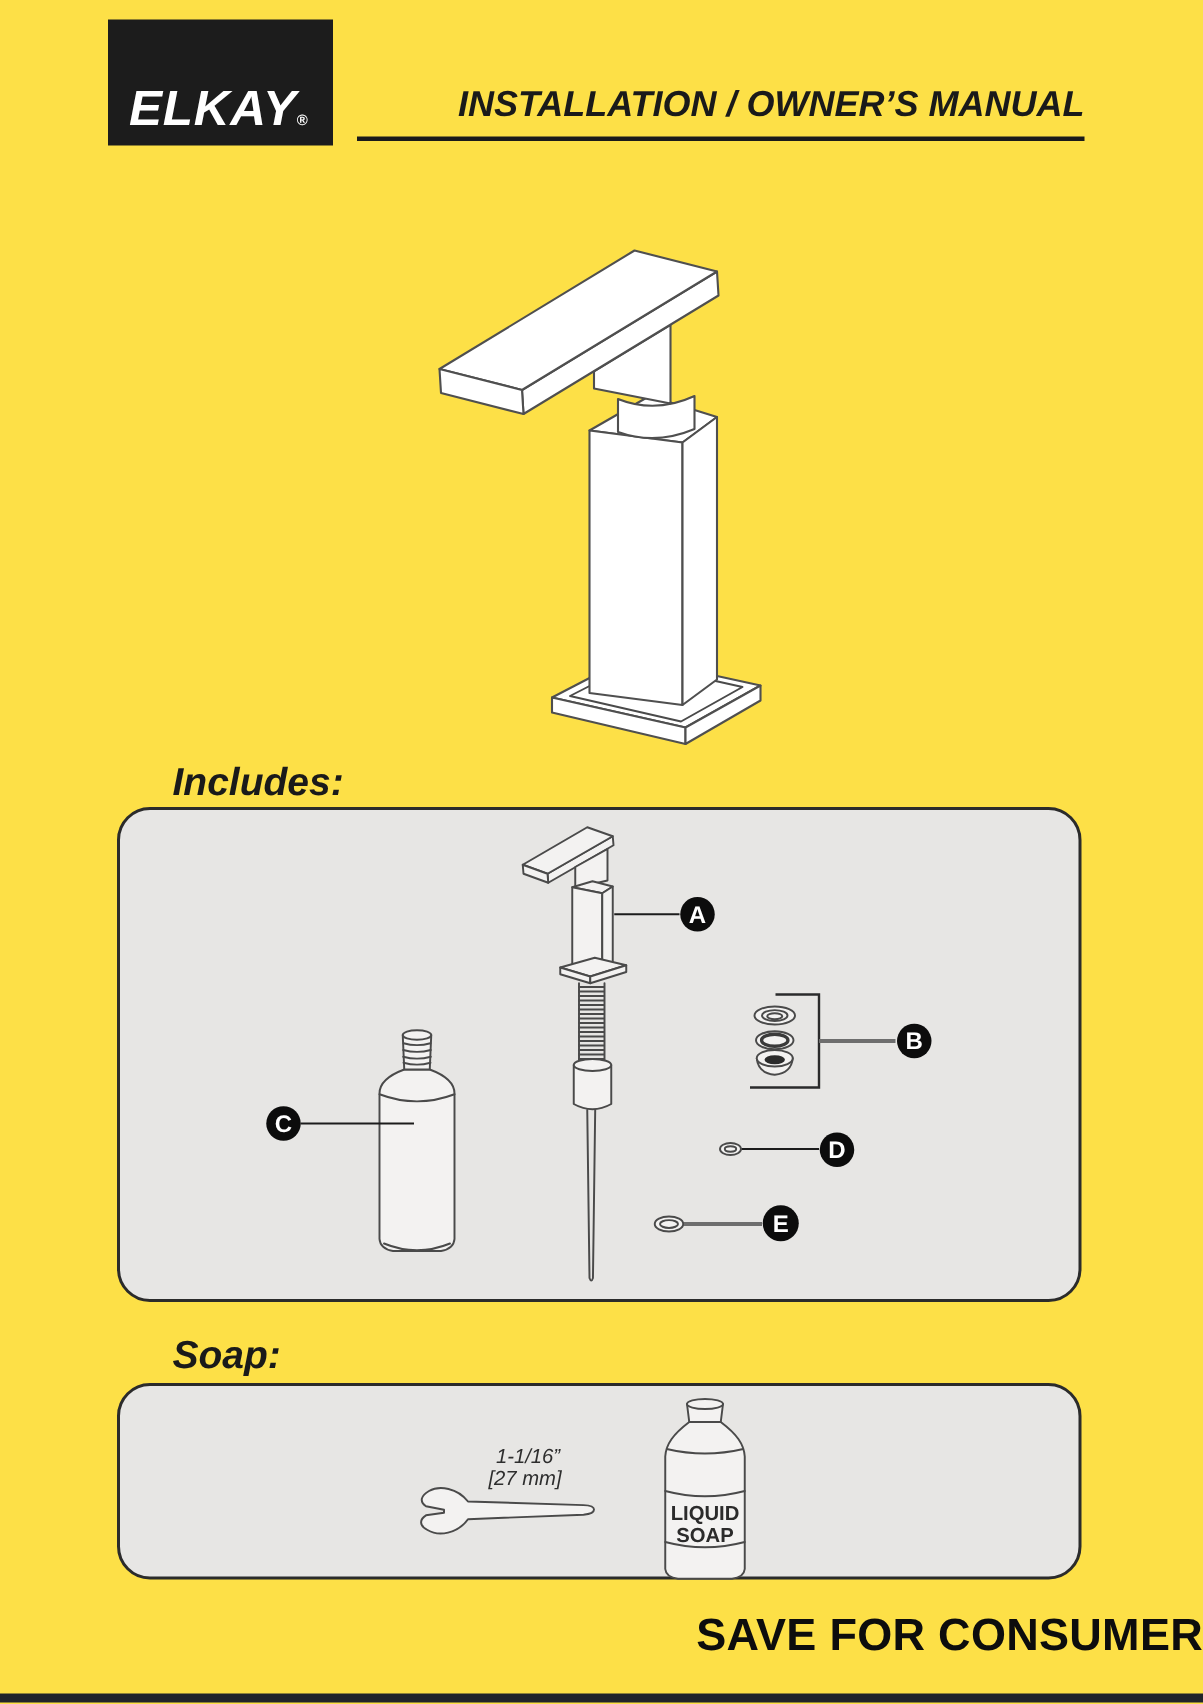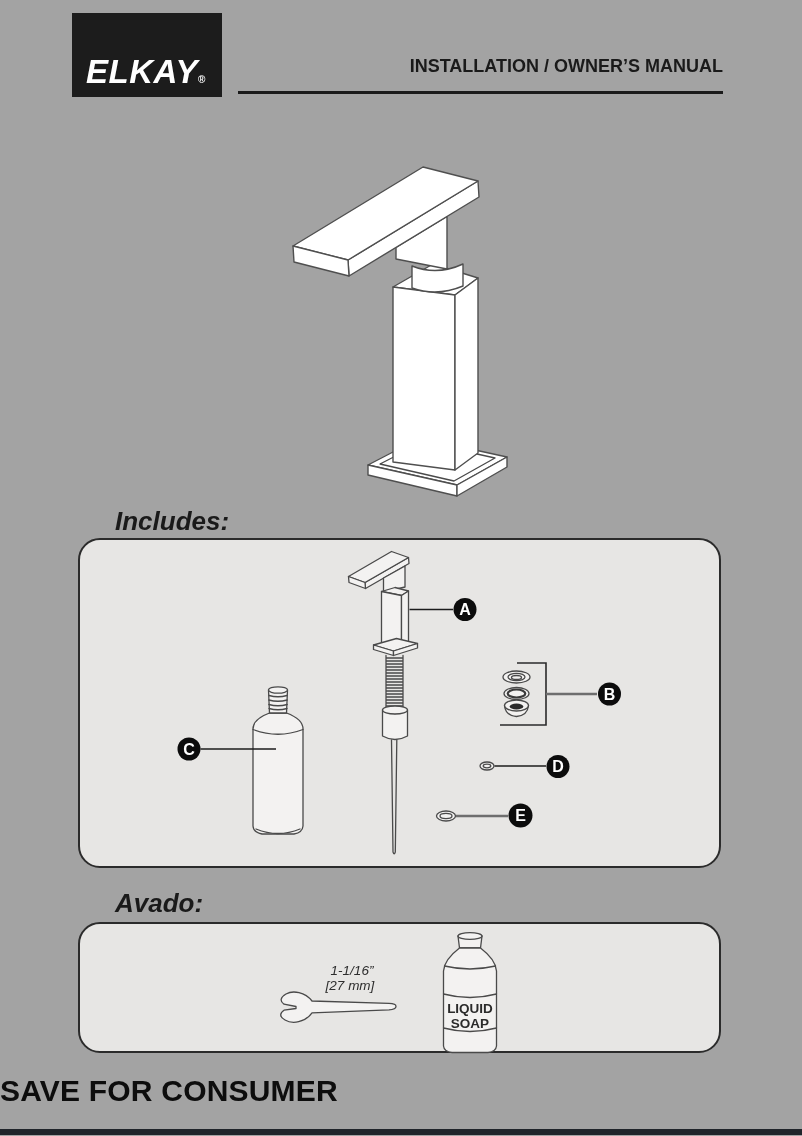--- a/index.html
+++ b/index.html
@@ -1,34 +1,34 @@
 <!DOCTYPE html>
 <html><head>
 <meta charset="utf-8">
 <style>
   * { margin:0; padding:0; box-sizing:border-box; }
   html,body { background:#fff; }
   .page {
     position:relative; width:802px; height:1136px;
-    background:#a3a3a3; overflow:hidden;
+    background:#fde047; overflow:hidden;
     font-family:"Liberation Sans", sans-serif; color:#1a1a1a;
   }
   
   .logo-box {
     position:absolute; left:72px; top:13px; width:150px; height:84px;
     background:#1c1c1c; display:flex; align-items:flex-end; padding:0 0 9px 14px;
   }
   .logo-text {
     color:#fff; font-weight:bold; font-style:italic; font-size:33px;
     letter-spacing:0.5px; line-height:1;
   }
   .logo-reg { color:#fff; font-size:10px; font-style:normal; vertical-align:baseline; }
   .doc-title {
     position:absolute; right:79px; top:56px;
-    font-weight:bold; font-size:18px; color:#1a1a1a;
+    font-weight:bold; font-style:italic; font-size:24px; color:#1a1a1a;
     white-space:nowrap;
     text-align:center;
   }
   .title-rule {
     position:absolute; left:238px; top:91px; width:485px; height:3px; background:#1a1a1a;
   }
   .product-block {
     position:absolute; right:81px; top:101px; text-align:right;
     font-size:19px; line-height:22.5px; color:#1a1a1a;
   }
@@ -67,21 +67,21 @@
   .tool-note {
     font-family:"Liberation Sans", sans-serif; font-style:italic; font-size:13.5px;
     fill:#2e2e2e; text-anchor:middle;
   }
   .soap-label {
     font-family:"Liberation Sans", sans-serif; font-weight:600; font-size:13.5px;
     fill:#2b2b2b; text-anchor:middle;
   }
   
   .consumer-notice {
-    position:absolute; left:0; top:1074px; width:100%; text-align:left;
+    position:absolute; left:0; top:1074px; width:100%; text-align:right;
     font-weight:bold; font-size:30px; color:#0d0d0d; letter-spacing:0.2px;
   }
   .bottom-bar {
     position:absolute; left:0; top:1129px; width:802px; height:6px; background:#20242a;
   }
 </style>
 </head>
 <body>
 
 <div class="page">
@@ -195,21 +195,21 @@
       <ellipse class="gface" cx="446" cy="816" rx="9.5" ry="5"></ellipse>
       <ellipse class="ln" cx="446" cy="816" rx="6" ry="2.6"></ellipse>
     </g>
     <g>
       <path class="leader-thick" d="M456,816 H508"></path>
       <circle class="badge" cx="520.5" cy="815.5" r="12"></circle>
       <text class="badge-letter" x="520.5" y="821">E</text>
     </g>
   </svg>
 
-  <div class="sec-heading heading-tools">Avado:</div>
+  <div class="sec-heading heading-tools">Soap:</div>
   <div class="gray-box box-tools"></div>
 
   <svg class="svg-tools" width="643" height="131" viewBox="78 922 643 131">
     <g>
       <path class="gface" d="M312,1001 C305,992 293,990 286,994 C280.5,997.2 279.5,1001 284,1004.2
         L296,1006.5 L296,1008.5 L284,1010.2 C279.5,1013 279.5,1017.2 285,1020
         C292.5,1024.5 305,1022.5 312,1012.8 L389,1009.8 Q396,1009.3 396,1006.4
         Q396,1003.5 389,1003.4 Z"></path>
     </g>
     <text class="tool-note" x="352" y="975">1-1/16”</text>

